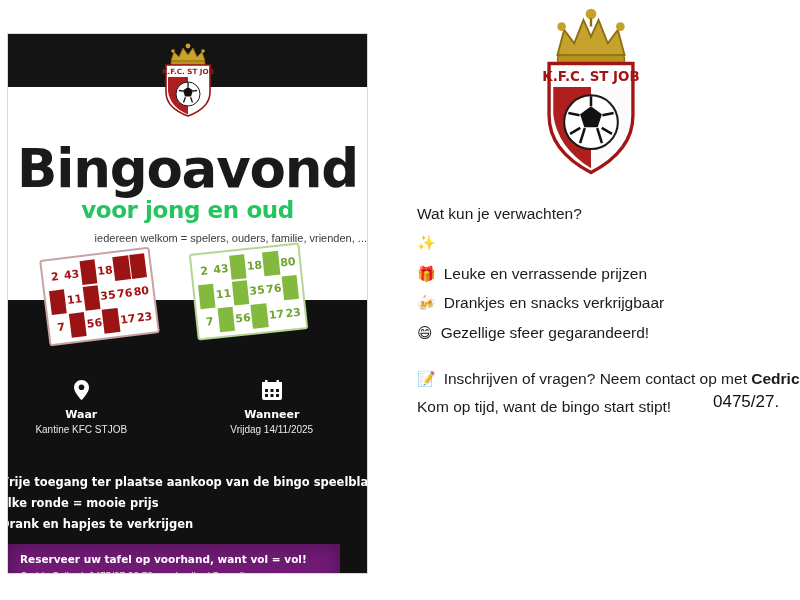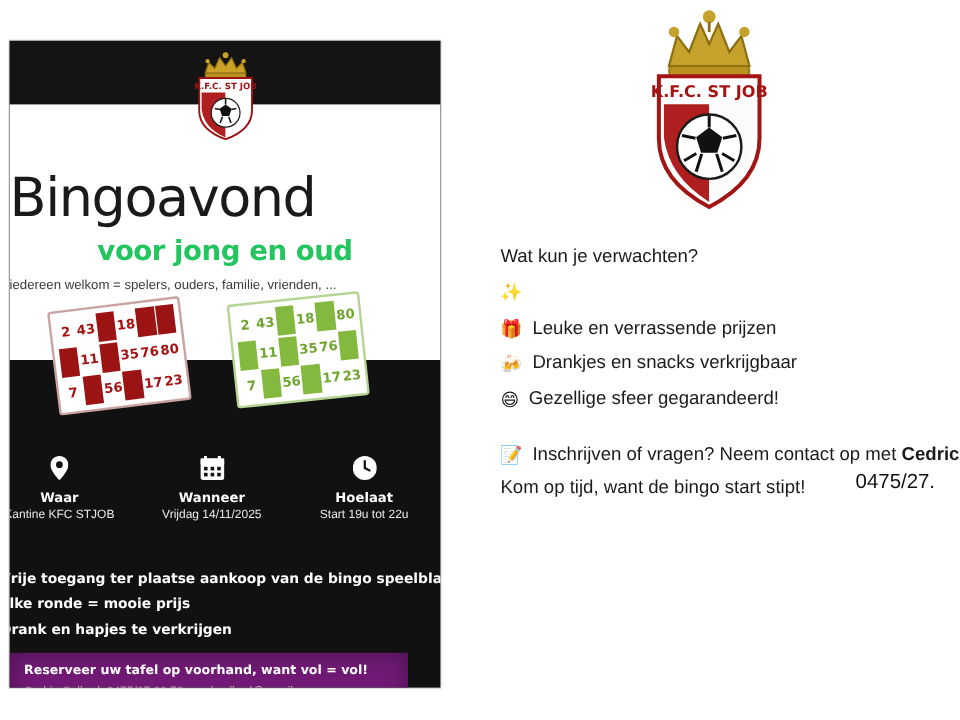--- a/index.html
+++ b/index.html
@@ -20,31 +20,31 @@
   .poster-blackband{
     position:absolute;left:0;top:0;width:100%;height:53px;background:#141414;
   }
 
   
   .crest-wrap{position:absolute;left:50%;transform:translateX(-50%);top:8px;z-index:5;}
   .crest{display:block;}
 
   
   .headline{
-    position:absolute;left:0;top:104px;width:100%;text-align:left;
-    font-size:45px;font-weight:normal;color:#1a1a1a;letter-spacing:-1.2px;
+    position:absolute;left:0;top:104px;width:100%;text-align:center;
+    font-size:53px;font-weight:bold;color:#1a1a1a;letter-spacing:-1.2px;
     font-family:"DejaVu Sans",sans-serif;
   }
   .subheadline{
     position:absolute;left:0;top:163px;width:100%;text-align:center;
     font-size:23px;font-weight:bold;color:#22c55e;letter-spacing:-.4px;
     font-family:"DejaVu Sans",sans-serif;
   }
   .tagline{
-    position:absolute;left:0;top:198px;width:100%;text-align:left;
+    position:absolute;left:0;top:198px;width:100%;text-align:right;
     font-size:11px;color:#3a3a3a;
     font-family:"Liberation Sans",sans-serif;
   }
 
   
   .cards{position:absolute;left:0;top:214px;width:100%;height:118px;}
   .card{position:absolute;padding:4px;border-radius:3px;background:#ffffff;}
   .card .grid{display:grid;grid-template-columns:repeat(6,1fr);grid-auto-rows:24px;gap:1.5px;}
   .cell{
     display:flex;align-items:center;justify-content:center;
@@ -203,30 +203,20 @@
               <rect x="14" y="9" width="3" height="3"></rect>
               <rect x="3" y="14" width="3" height="3"></rect>
               <rect x="8.5" y="14" width="3" height="3"></rect>
               <rect x="14" y="14" width="3" height="3"></rect>
             </g>
           </svg>
       </div>
       <div class="infotitle">Wanneer</div>
       <div class="infoval">Vrijdag 14/11/2025</div>
     </div>
-    <div class="infocol">
-      <div class="infoicon">
-        <svg width="20" height="20" viewBox="0 0 20 20">
-            <circle cx="10" cy="10" r="10" fill="#ffffff"></circle>
-            <path d="M10 4.2 L10 10 L14 12" stroke="#141414" stroke-width="1.9" fill="none" stroke-linecap="round"></path>
-          </svg>
-      </div>
-      <div class="infotitle">Hoelaat</div>
-      <div class="infoval">Start 19u tot 22u</div>
-    </div>
   </div>
 
   <div class="bullets">
     <div class="bullet">Vrije toegang ter plaatse aankoop van de bingo speelbladeren</div>
     <div class="bullet">Elke ronde = mooie prijs</div>
     <div class="bullet">Drank en hapjes te verkrijgen</div>
   </div>
 
   <div class="redbox">
     <div class="rb-title">Reserveer uw tafel op voorhand, want vol = vol!</div>

